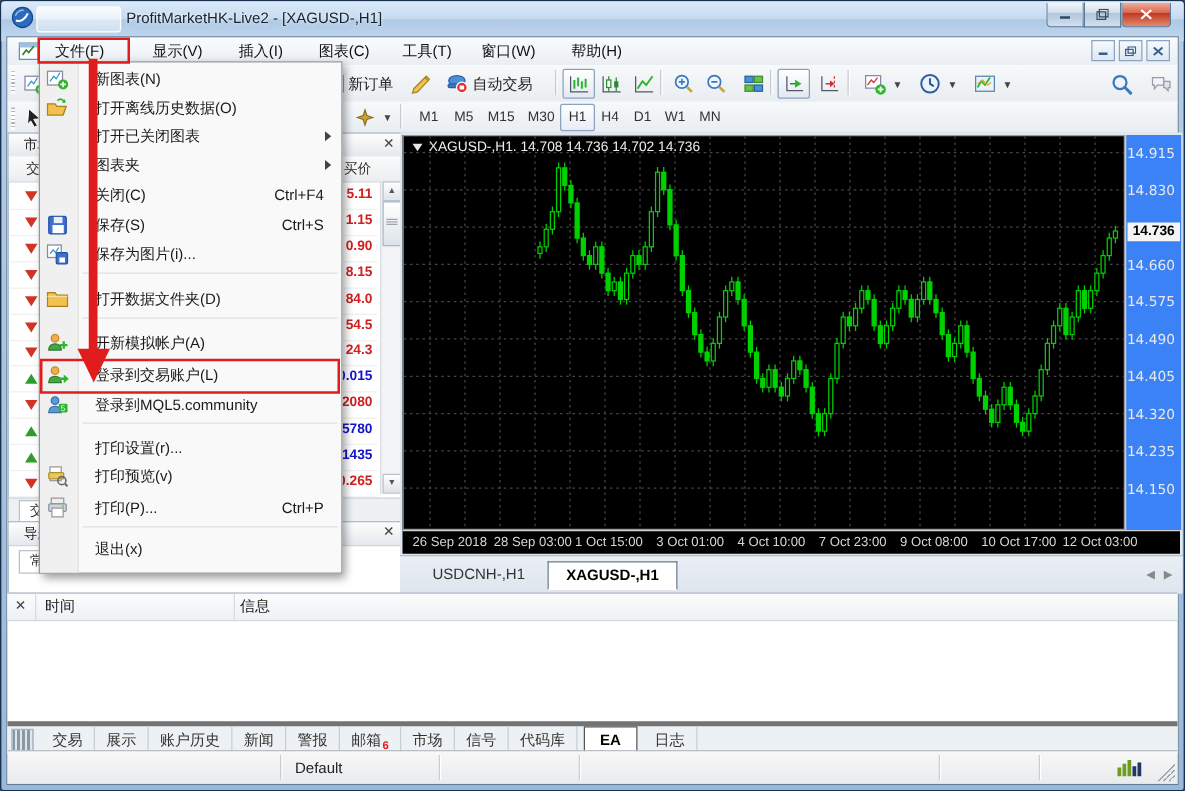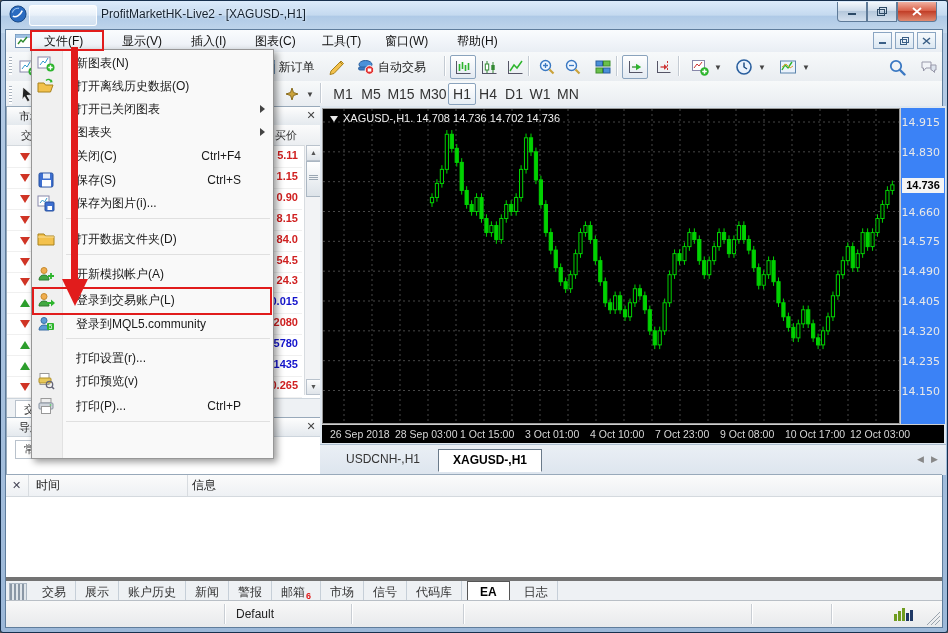--- a/index.html
+++ b/index.html
@@ -25,21 +25,21 @@
   
   .tb{position:absolute;left:0;right:0;background:linear-gradient(#f7f9fa,#e9edf1);border-bottom:1px solid #ccd3da;}
   .tb1{top:22px;height:29px;}
   .tb2{top:51px;height:25px;}
   .tbtn{position:absolute;top:3px;width:24px;height:22px;display:flex;align-items:center;justify-content:center;border:1px solid transparent;border-radius:2px;}
   .tbtn.wide{width:auto;padding:0 4px;gap:3px;color:#222;}
   .tbtn.sel{border:1px solid #8aa3bd;background:linear-gradient(#ffffff,#e2e9f1);}
   .tbtn .dd{font-size:8px;color:#444;margin-left:2px;}
   .tsep{position:absolute;top:4px;width:1px;height:20px;background:#c4cbd3;box-shadow:1px 0 0 #fff;}
   .grip{position:absolute;left:3px;top:5px;width:3px;height:18px;background:repeating-linear-gradient(#aab4bf 0 1px,#fff 1px 3px);}
-  .tfbtn{position:absolute;top:2px;height:20px;line-height:20px;text-align:center;color:#333;font-size:14px;border:1px solid transparent;border-radius:2px;}
+  .tfbtn{position:absolute;top:2px;height:20px;line-height:20px;text-align:center;color:#333;font-size:11px;border:1px solid transparent;border-radius:2px;}
   .tfbtn.sel{border-color:#8aa3bd;background:linear-gradient(#fff,#e6edf4);}
   .ic{display:inline-block;width:18px;height:18px;vertical-align:middle;}
   .ic svg{width:100%;height:100%;display:block;}
   
   .mwatch{position:absolute;left:0;top:76px;width:314px;height:311px;background:#fff;border:1px solid #98a9ba;}
   .paneltitle{position:absolute;left:0;right:0;top:0;height:18px;background:linear-gradient(#fdfdfd,#e4e9ee);border-bottom:1px solid #cdd5dd;color:#222;line-height:18px;padding-left:12px;font-size:11px;}
   .pclose{position:absolute;right:4px;top:3px;width:12px;height:12px;color:#444;font-size:11px;line-height:11px;text-align:center;}
   .mwhdr{position:absolute;left:0;right:0;top:18px;height:20px;background:linear-gradient(#fbfbfb,#ebeef1);border-bottom:1px solid #d4d9de;color:#333;font-size:11px;line-height:20px;}
   .mwrow{position:absolute;left:0;width:295px;height:21px;border-bottom:1px solid #f0f0f0;}
   .arr{position:absolute;left:13px;top:7px;width:0;height:0;border-left:5px solid transparent;border-right:5px solid transparent;}
@@ -85,21 +85,21 @@
   .stext{position:absolute;left:230px;top:6px;color:#222;}
   .connbars{position:absolute;right:28px;top:5px;width:20px;height:15px;display:flex;align-items:flex-end;gap:1px;}
   .connbars i{width:3px;display:block;}
   .rgrip{position:absolute;right:2px;bottom:2px;width:14px;height:14px;background:linear-gradient(135deg,transparent 50%,#9aa4ae 50%,#9aa4ae 55%,transparent 55%,transparent 65%,#9aa4ae 65%,#9aa4ae 70%,transparent 70%,transparent 80%,#9aa4ae 80%,#9aa4ae 85%,transparent 85%);}
   
   .filemenu{position:absolute;left:30px;top:48px;width:241px;height:408px;background:#f9f9f9;border:1px solid #979797;box-shadow:3px 3px 7px rgba(0,0,0,.4);z-index:40;}
   .fmgutter{position:absolute;left:0;top:0;bottom:0;width:30px;background:#f0f0f0;border-right:1px solid #e2e2e2;}
   .fmitem{position:absolute;left:0;width:100%;height:23px;line-height:23px;color:#1a1a1a;}
   .fmitem .ic{position:absolute;left:5px;top:2px;}
   .fmlabel{position:absolute;left:44px;}
-  .fmshort{position:absolute;right:32px;color:#1a1a1a;}
+  .fmshort{position:absolute;right:14px;color:#1a1a1a;}
   .fmsub{position:absolute;right:8px;top:7px;width:0;height:0;border-top:4px solid transparent;border-bottom:4px solid transparent;border-left:5px solid #444;}
   .fmsep{position:absolute;left:34px;right:3px;height:1px;background:#e0e0e0;}
   
   .redbox{position:absolute;border:2px solid #e11c1c;z-index:60;}
   .redshaft{position:absolute;left:70px;top:46px;width:7px;height:234px;background:#e11c1c;z-index:61;}
   .redhead{position:absolute;left:61px;top:278px;width:0;height:0;border-left:13px solid transparent;border-right:13px solid transparent;border-top:27px solid #e11c1c;z-index:61;}
 </style>
 </head>
 <body>
 
@@ -846,19 +846,22 @@
             <rect x="4" y="1.5" width="10" height="4.5" fill="#eee" stroke="#999"></rect>
             <rect x="2" y="6" width="14" height="6" rx="1" fill="#cfd4db" stroke="#8893a2"></rect>
             <rect x="4.5" y="9.5" width="9" height="7" fill="#fff" stroke="#999"></rect>
             <circle cx="13.5" cy="8" r=".9" fill="#6c7"></circle>
           </svg>
         </span>
         <span class="fmlabel">打印(P)...</span>
         <span class="fmshort">Ctrl+P</span>
       </div>
       <div class="fmsep" style="top: 371px;"></div>
+      <div class="fmitem" style="top: 378px;">
+        <span class="fmlabel">退出(x)</span>
+      </div>
     </div>
 
   <div class="redbox" style="left:29px;top:29px;width:70px;height:17px"></div>
   <div class="redbox" style="left:31px;top:286px;width:236px;height:24px"></div>
   <div class="redshaft"></div>
   <div class="redhead"></div>
 </div>
 
 </body></html>

